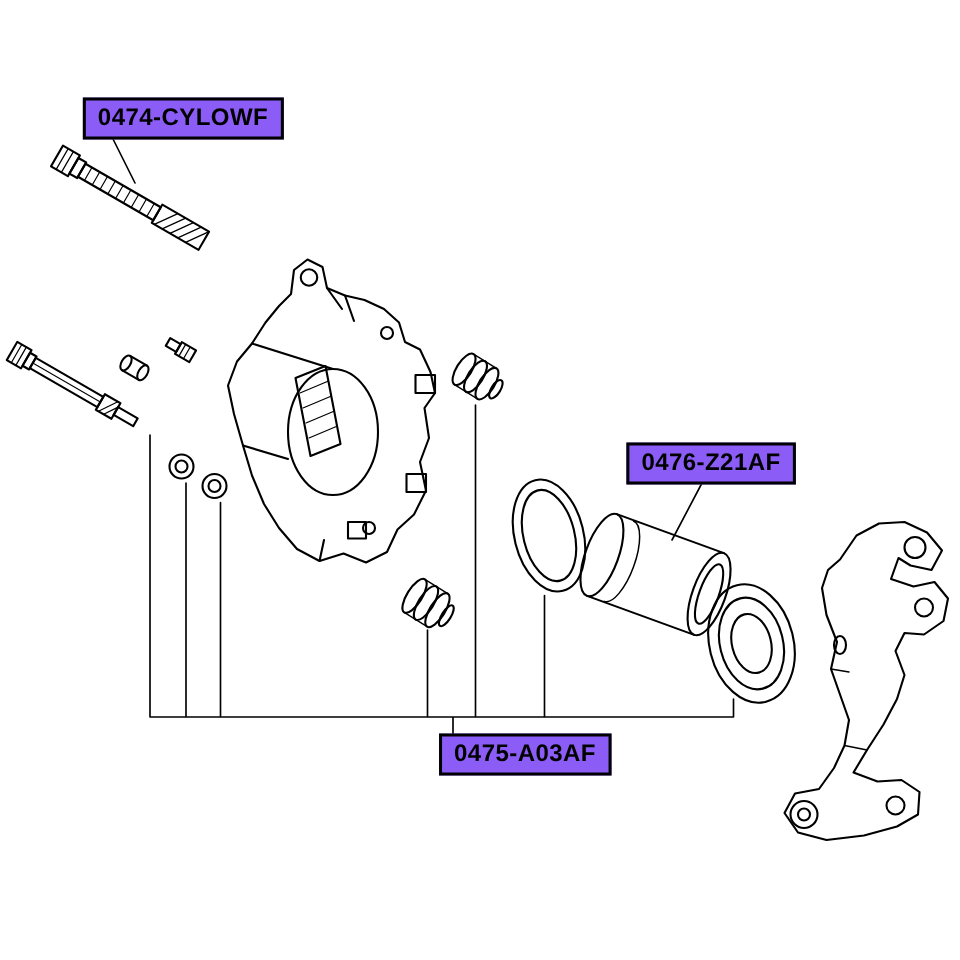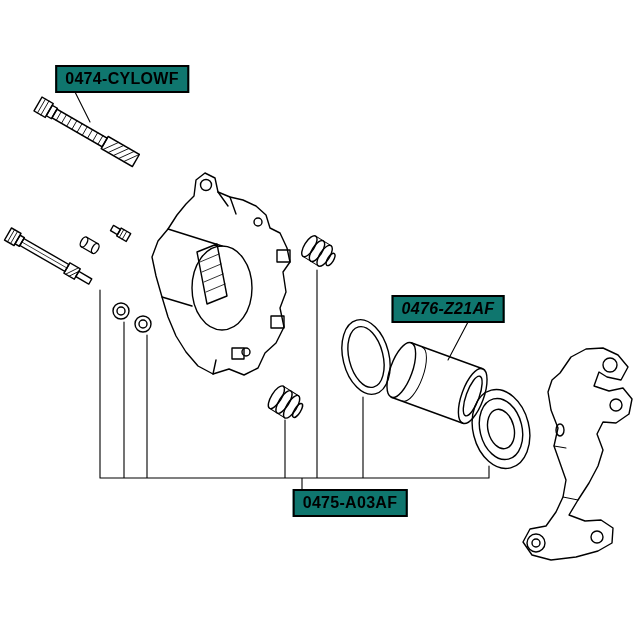--- a/index.html
+++ b/index.html
@@ -1,19 +1,19 @@
 <!DOCTYPE html>
 <html><head>
 <meta charset="utf-8">
 <style>
   html,body{margin:0;padding:0;background:#fff;}
   .stage{position:relative;width:640px;height:640px;background:#ffffff;overflow:hidden;
          font-family:"Liberation Sans",sans-serif;}
   .stage svg{position:absolute;left:0;top:0;}
-  .callout{position:absolute;transform:translateX(-50%);background:#0f766e;
+  .callout{position:absolute;transform:translateX(-50%);background:#8b5cf6;
            border:2px solid #000;padding:2px 8px;font-weight:bold;font-size:16px;
            letter-spacing:.3px;color:#000;white-space:nowrap;line-height:1.25;}
 </style>
 </head>
 <body>
 
 <div class="stage">
 
 <svg width="640" height="640" viewBox="0 0 640 640">
   <g stroke="#000" fill="none" stroke-width="1.4" stroke-linejoin="round" stroke-linecap="round">
@@ -136,17 +136,17 @@
       <circle cx="536" cy="543" r="4"></circle>
       <circle cx="597" cy="537" r="6"></circle>
       <ellipse cx="560" cy="430" rx="4" ry="6"></ellipse>
       <path d="M563,497 L578,500 M554,446 L566,448" stroke-width="1"></path>
     </g>
   </g>
 </svg>
 
 <div class="callout" style="left:122px;top:65px;">0474-CYLOWF</div>
 
-<div class="callout" style="left:448px;top:295px;font-style:italic;">0476-Z21AF</div>
+<div class="callout" style="left:474px;top:295px;">0476-Z21AF</div>
 
 <div class="callout" style="left:302px;top:489px;margin-left:48px;">0475-A03AF</div>
 
 </div>
 
 </body></html>

